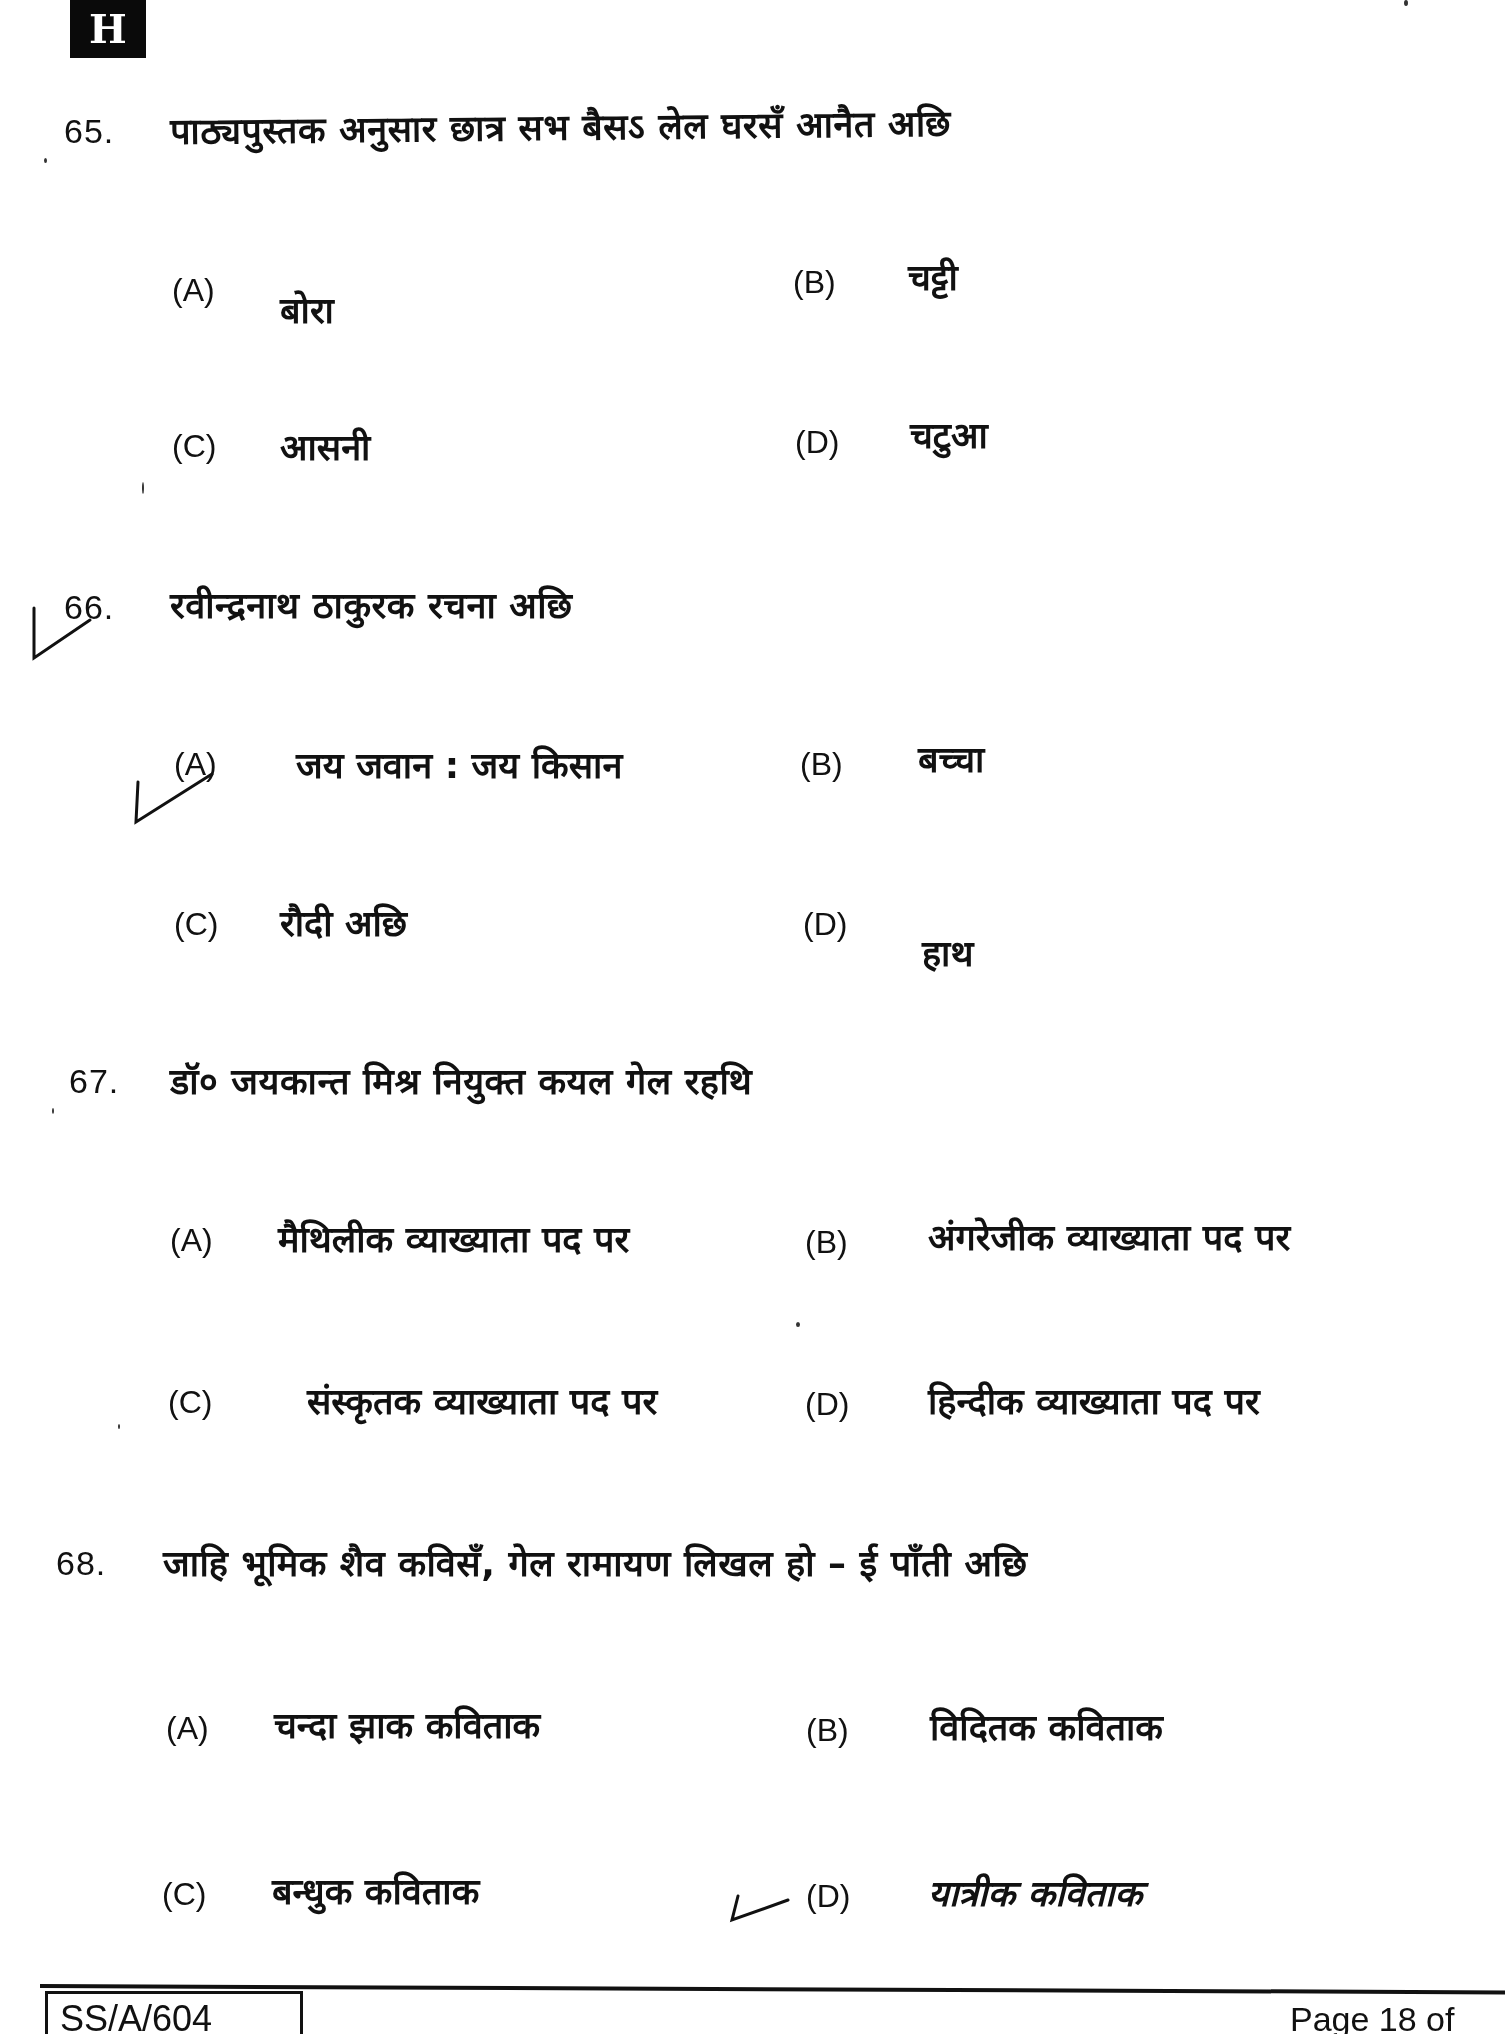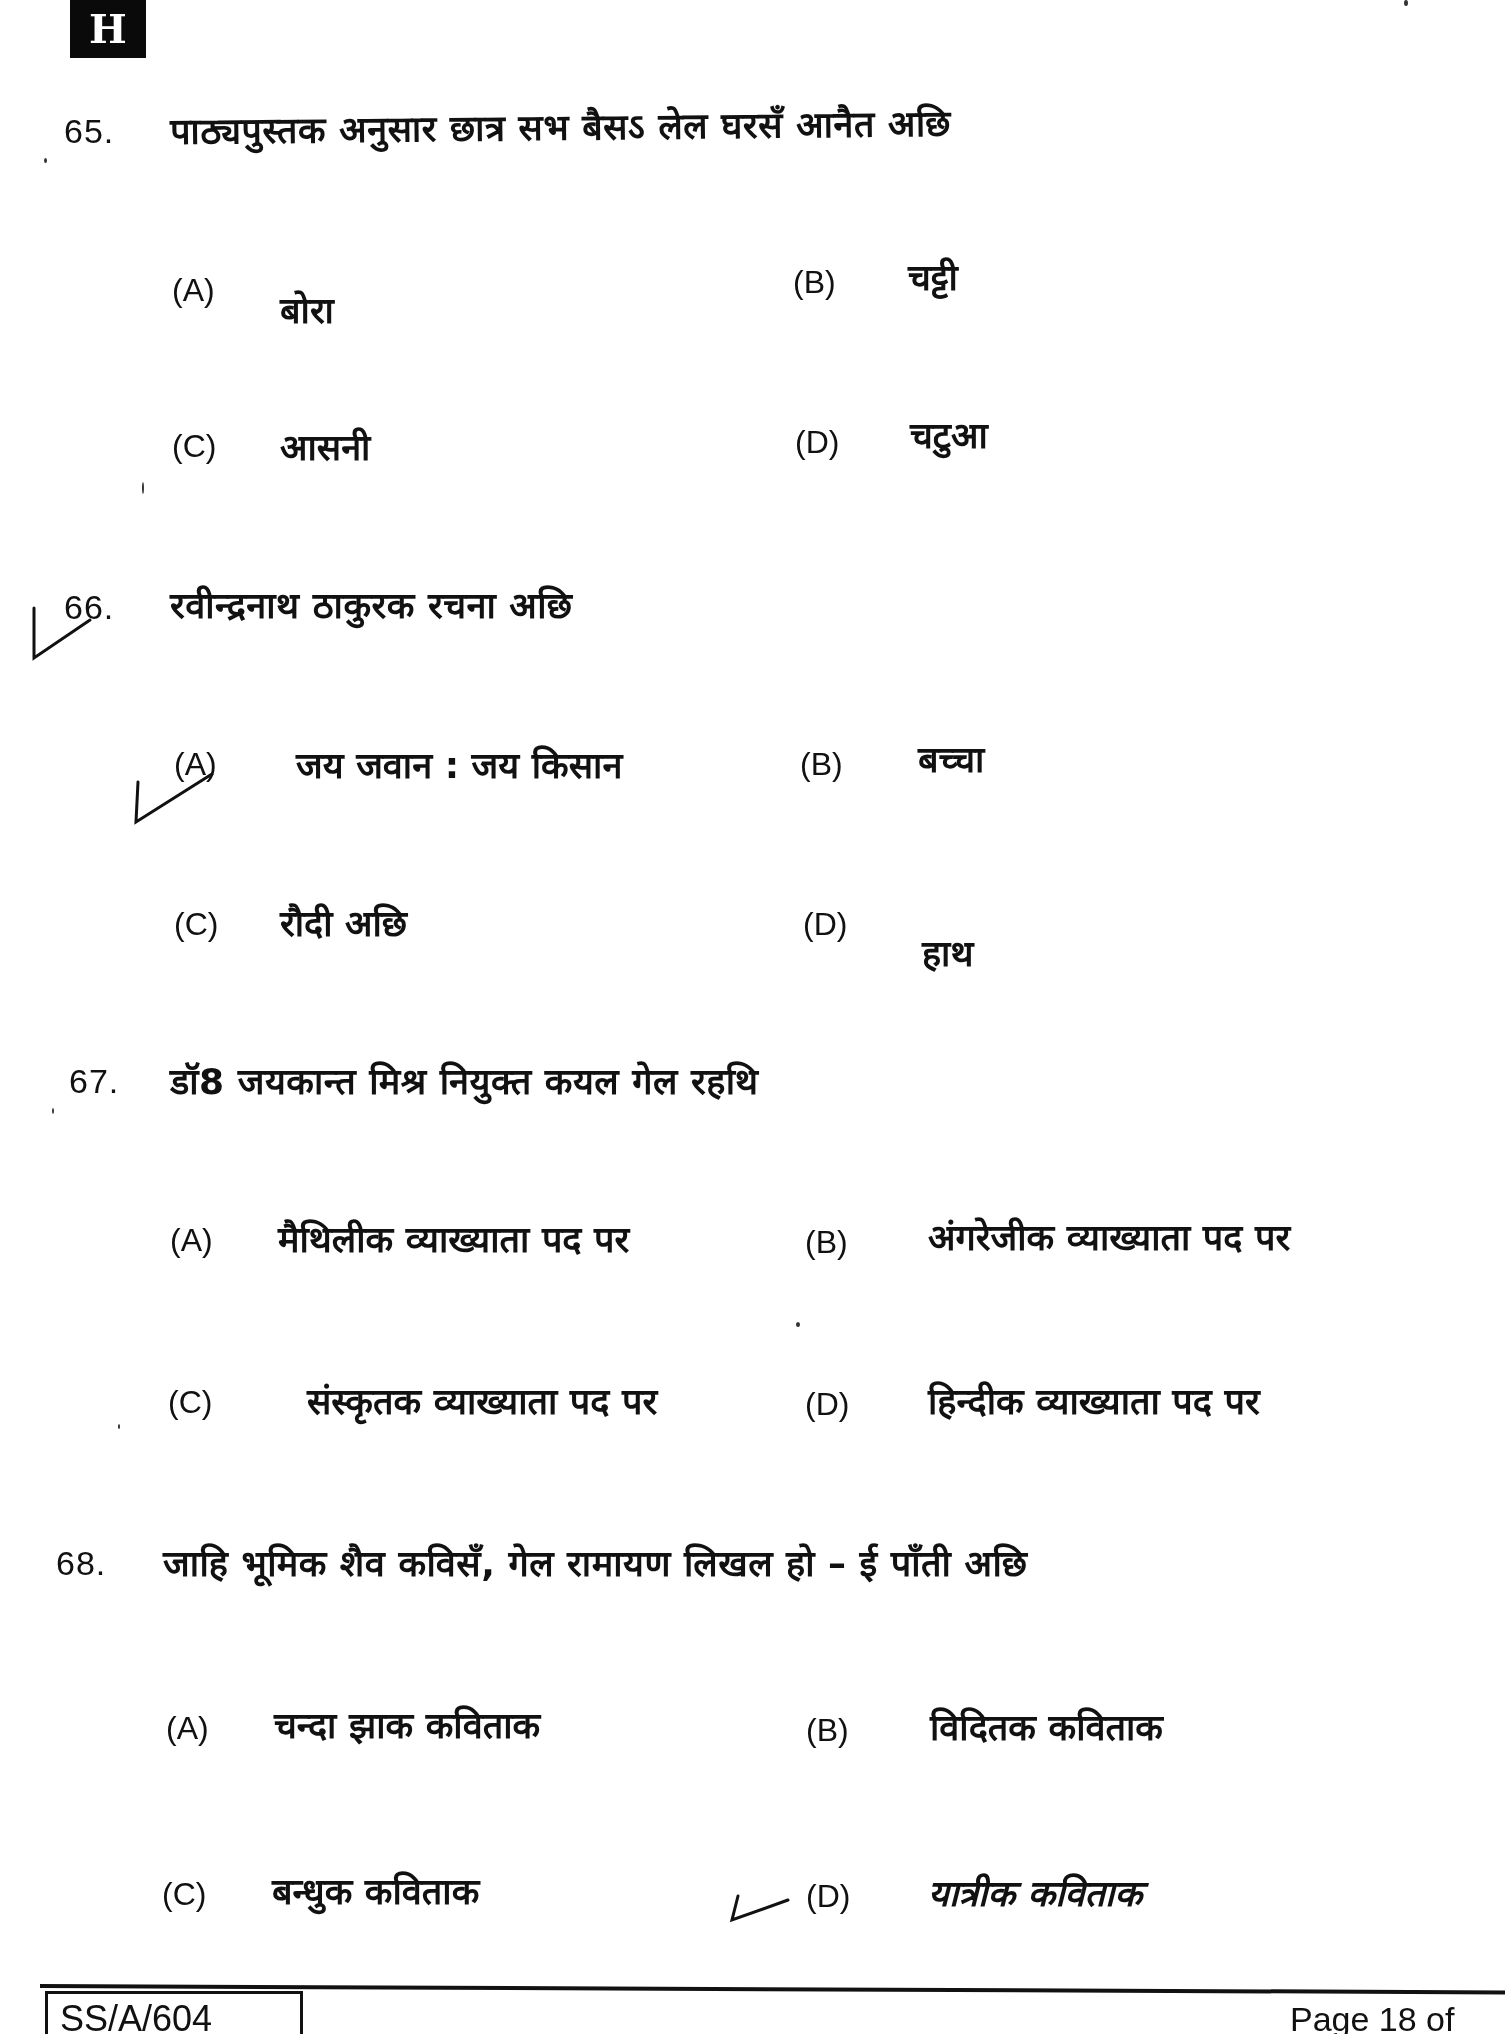--- a/index.html
+++ b/index.html
@@ -79,21 +79,21 @@
 <div class="abs opttext" style="left:296px; top:740px;">जय जवान : जय किसान</div>
 <div class="abs optlabel" style="left:800px; top:746px;">(B)</div>
 <div class="abs opttext" style="left:918px; top:734px;">बच्चा</div>
 
 <div class="abs optlabel" style="left:174px; top:906px;">(C)</div>
 <div class="abs opttext" style="left:280px; top:898px;">रौदी अछि</div>
 <div class="abs optlabel" style="left:803px; top:906px;">(D)</div>
 <div class="abs opttext" style="left:922px; top:896px;margin-top:32px;">हाथ</div>
 
 <div class="abs qnum" style="left:69px; top:1062px;">67.</div>
-<div class="abs qtext" style="left:170px; top:1056px;">डॉ8 जयकान्त मिश्र नियुक्त कयल गेल रहथि</div>
+<div class="abs qtext" style="left:170px; top:1056px;">डॉ० जयकान्त मिश्र नियुक्त कयल गेल रहथि</div>
 
 <div class="abs optlabel" style="left:170px; top:1222px;">(A)</div>
 <div class="abs opttext" style="left:278px; top:1214px;">मैथिलीक व्याख्याता पद पर</div>
 <div class="abs optlabel" style="left:805px; top:1224px;">(B)</div>
 <div class="abs opttext" style="left:928px; top:1212px;">अंगरेजीक व्याख्याता पद पर</div>
 
 <div class="abs optlabel" style="left:168px; top:1384px;">(C)</div>
 <div class="abs opttext" style="left:276px; top:1376px;margin-left:31px;">संस्कृतक व्याख्याता पद पर</div>
 <div class="abs optlabel" style="left:805px; top:1386px;">(D)</div>
 <div class="abs opttext" style="left:928px; top:1376px;">हिन्दीक व्याख्याता पद पर</div>

